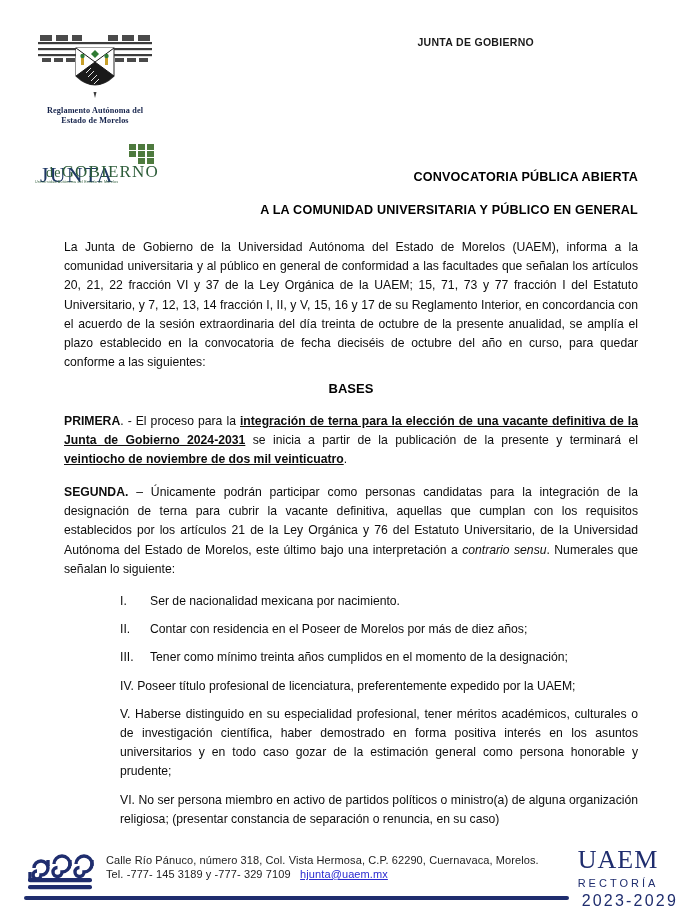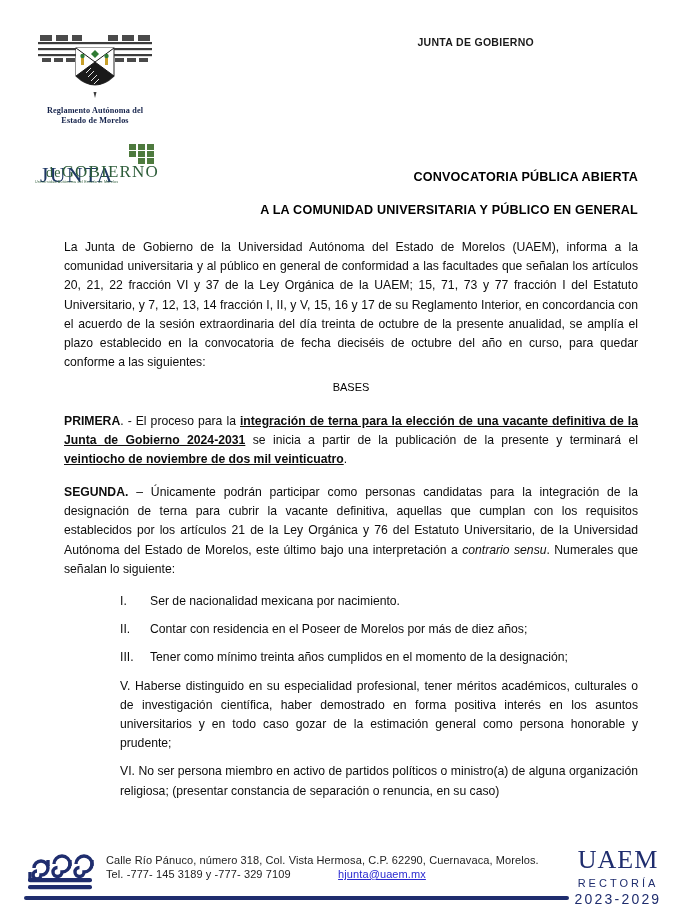--- a/index.html
+++ b/index.html
@@ -134,22 +134,22 @@
   .p-intro   { top: 238px; }
   .p-primera { top: 412px; }
   .p-segunda { top: 483px; }
 
   .section-heading {
     position: absolute;
     top: 381px;
     left: 64px;
     width: 574px;
     text-align: center;
-    font-size: 11px;
-    font-weight: normal;
+    font-size: 13px;
+    font-weight: bold;
   }
 
   b, .bold { font-weight: bold; }
   .u { text-decoration: underline; }
   .it { font-style: italic; margin-top: 34px; }
 
   
   .roman-list {
     position: absolute;
     top: 592px;
@@ -200,21 +200,20 @@
     position: absolute;
     top: 8px;
     left: 106px;
     font-size: 11px;
     line-height: 14px;
     color: #222222;
     letter-spacing: 0.1px;
   }
   .footer-mail {
     color: #2a2ad0;
-    margin-left: 38px;
   }
   .footer-brand {
     position: absolute;
     top: 2px;
     right: 22px;
     width: 120px;
     text-align: center;
     color: #1f2d6e;
   }
   .brand-uaem {
@@ -223,23 +222,24 @@
     letter-spacing: 1px;
     line-height: 1;
   }
   .brand-rectoria {
     font-size: 11px;
     letter-spacing: 3px;
     line-height: 1.35;
     margin-top: 3px;
   }
   .brand-years {
-    font-size: 14px;
+    font-size: 16px;
     letter-spacing: 2.2px;
     line-height: 1.25;
+    text-align: right;
   }
 </style>
 </head>
 <body>
 
 <div class="header">
 
   <div class="header-right-title">JUNTA DE GOBIERNO</div>
 
   <div class="uaem-crest">
@@ -336,20 +336,21 @@
   <div class="roman-item">
     <span class="roman-num">II.</span>
     <span class="roman-text">Contar con residencia en el Poseer de Morelos por más de diez años;</span>
   </div>
 
   <div class="roman-item">
     <span class="roman-num">III.</span>
     <span class="roman-text">Tener como mínimo treinta años cumplidos en el momento de la designación;</span>
   </div>
 
+  <div class="roman-item hang"><span>IV.</span><span>&nbsp;</span><span class="roman-text">Poseer título profesional de licenciatura, preferentemente expedido por la UAEM;</span></div>
 
   <div class="roman-item hang" style="text-align:justify;"><span>V.</span><span>&nbsp;</span><span class="roman-text">Haberse distinguido en su especialidad profesional, tener méritos académicos, culturales o de investigación científica, haber demostrado en forma positiva interés en los asuntos universitarios y en todo caso gozar de la estimación general como persona honorable y prudente;</span></div>
 
   <div class="roman-item hang" style="text-align:justify;"><span>VI.</span><span>&nbsp;</span><span class="roman-text">No ser persona miembro en activo de partidos políticos o ministro(a) de alguna organización religiosa; (presentar constancia de separación o renuncia, en su caso)</span></div>
 </div>
 
 <div class="footer">
 
   <span class="footer-glyph">
     <svg width="72" height="46" viewBox="0 0 72 46" aria-hidden="true">

